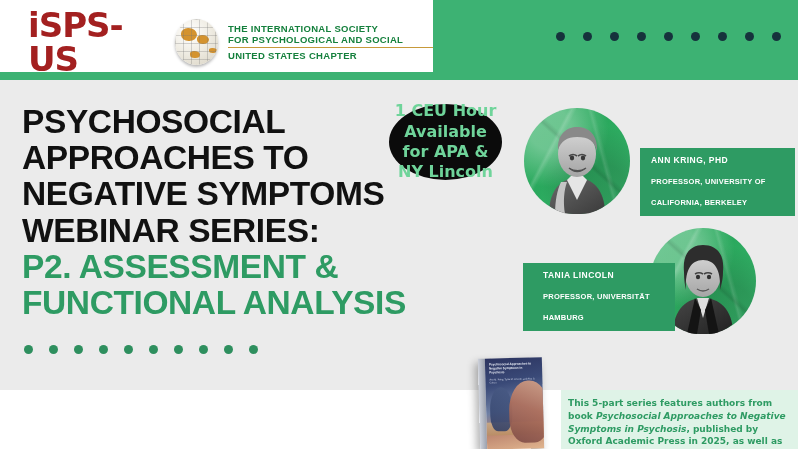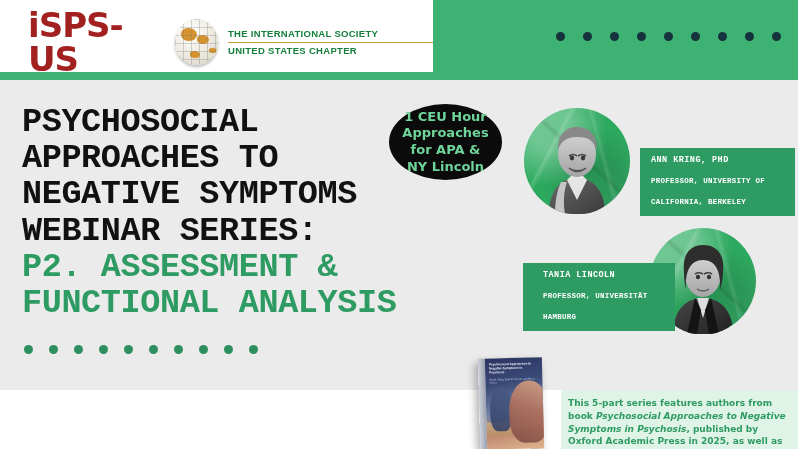--- a/index.html
+++ b/index.html
@@ -75,21 +75,21 @@
     background:#EBEBEB;
   }
   .white-bottom {
     position:absolute; left:0; top:390px; width:798px; height:59px;
     background:#ffffff;
   }
 
   
   .headline {
     position:absolute; left:22px; top:104px; width:480px;
-    font-family:Liberation Mono, monospace;
+    font-family:Liberation Sans, sans-serif;
     font-weight:bold; font-size:33.5px; line-height:1.08;
     letter-spacing:-0.4px; color:#111111;
     text-transform:uppercase;
   }
   .headline .accent { color:#2E9B63; }
 
   .dot-row {
     position:absolute; left:24px; top:345px;
     display:flex; gap:16px;
   }
@@ -100,21 +100,21 @@
   
   .ceu-badge {
     position:absolute; left:389px; top:104px;
     width:113px; height:76px; border-radius:50%;
     background:#0B0B0B;
     display:flex; align-items:center; justify-content:center;
     text-align:center;
   }
   .ceu-badge span {
     color:#6FD49A; font-family:"DejaVu Sans", sans-serif;
-    font-weight:bold; font-size:13px; line-height:1.28;
+    font-weight:bold; font-size:16px; line-height:1.28;
   }
 
   
   .speaker { position:absolute; }
   .photo-wrap { position:absolute; width:106px; height:106px; }
   .photo-bg {
     position:absolute; inset:0; border-radius:50%;
     background:
       radial-gradient(circle at 25% 20%, rgba(255,255,255,.30) 0 18%, transparent 50%),
       radial-gradient(circle at 75% 75%, rgba(0,0,0,.16) 0 20%, transparent 55%),
@@ -133,21 +133,21 @@
     border-radius:50% 50% 46% 46%;
     overflow:hidden;
     filter:grayscale(100%);
   }
   .portrait svg { display:block; }
 
   .name-plate {
     position:absolute;
     background:#2E9B63; color:#ffffff;
     padding:7px 10px 8px 11px;
-    font-family:Liberation Mono, monospace;
+    font-family:Liberation Sans, sans-serif;
   }
   .name-plate .nm {
     font-size:8.5px; font-weight:bold; letter-spacing:.45px;
     text-transform:uppercase; line-height:1.3;
   }
   .name-plate .rl {
     font-size:7.5px; font-weight:bold; letter-spacing:.25px;
     text-transform:uppercase; line-height:1.32; margin-top:11px;
   }
 
@@ -218,20 +218,21 @@
 <div id="poster">
 
   <div class="header-green"></div>
 
   <div class="logo-panel">
     <div class="logo-inner">
       <div class="logo-wordmark">iSPS-US</div>
       <div class="globe"></div>
       <div class="logo-text">
         <div class="l-main">THE INTERNATIONAL SOCIETY</div>
+        <div class="l-main">FOR PSYCHOLOGICAL AND SOCIAL</div>
         <div class="logo-rule"></div>
         <div class="l-sub">UNITED STATES CHAPTER</div>
       </div>
     </div>
   </div>
 
   <div class="header-dots">
     <span></span>
     <span></span>
     <span></span>
@@ -265,21 +266,21 @@
     <span></span>
     <span></span>
     <span></span>
     <span></span>
     <span></span>
   </div>
 
   <div class="ceu-badge">
     <span>
       <span>1 CEU Hour</span><br>
-      <span>Approaches</span><br>
+      <span>Available</span><br>
       <span>for APA &amp;</span><br>
       <span>NY Lincoln</span>
     </span>
   </div>
 
   <div class="speaker" id="speaker-1">
     <div class="photo-wrap">
       <div class="photo-bg"></div>
       <div class="portrait">
         <svg width="92" height="100" viewBox="0 0 92 100">

